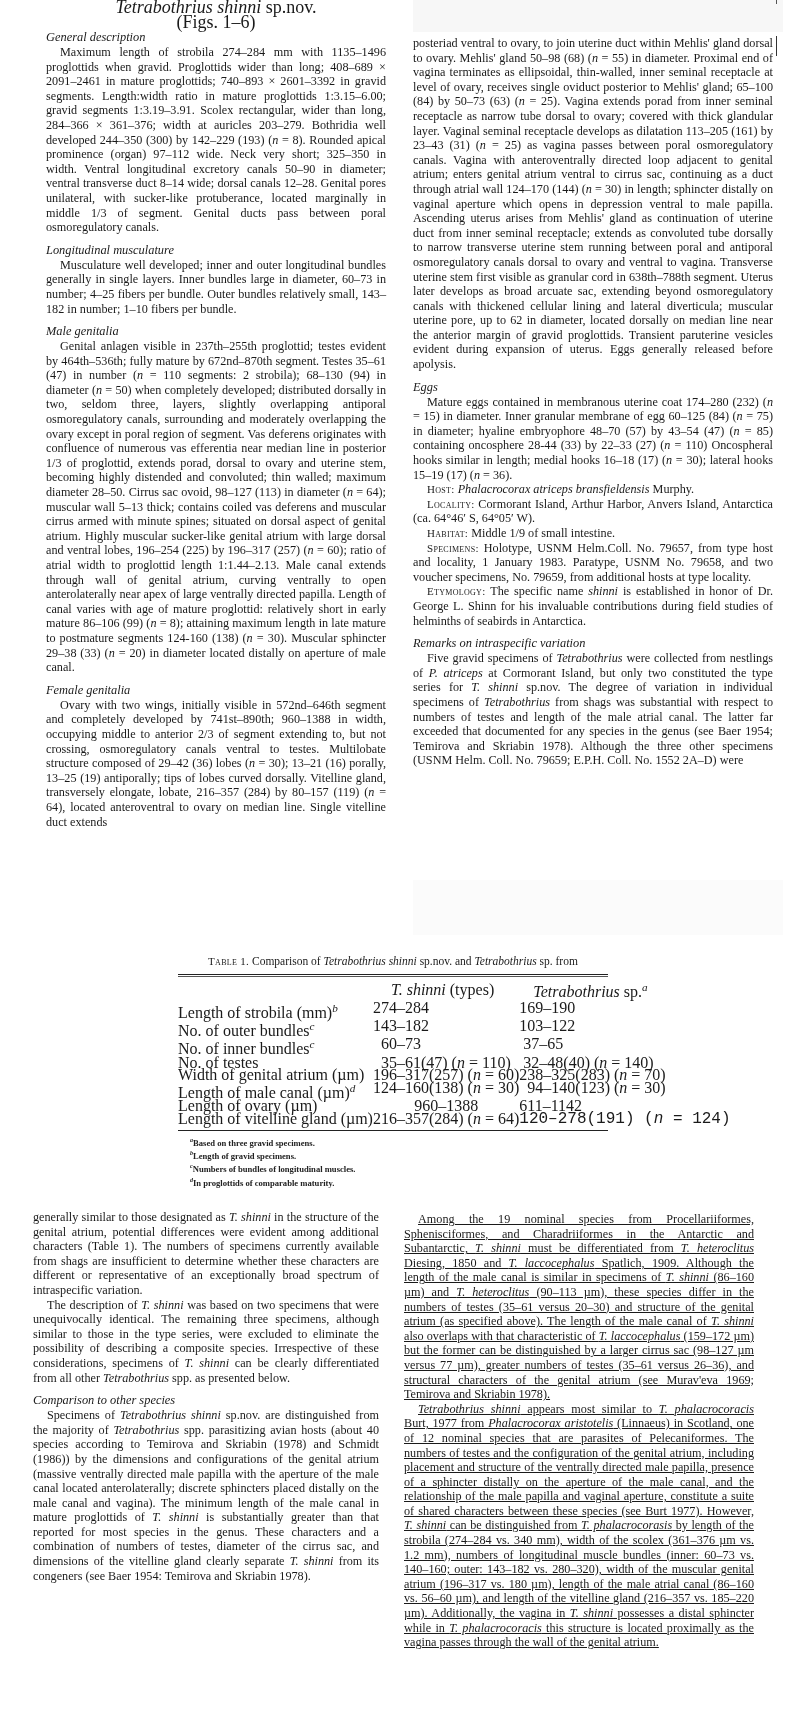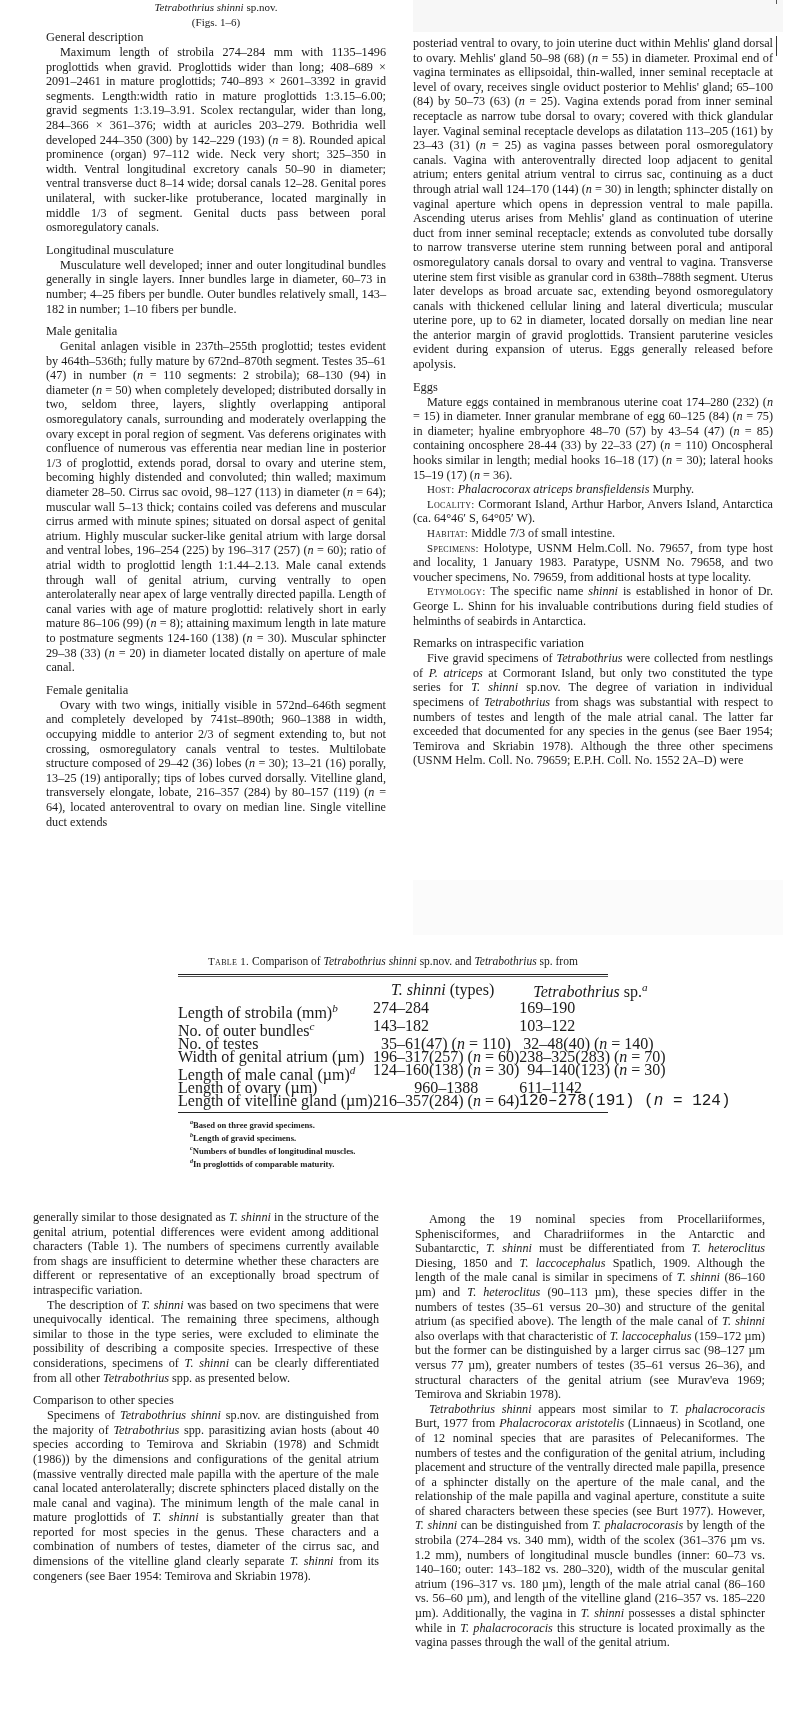--- a/index.html
+++ b/index.html
@@ -1,26 +1,26 @@
 <!DOCTYPE html>
 <html><head>
 <meta charset="utf-8">
 <style>
   html, body { margin: 0; padding: 0; background: #ffffff; }
   body { width: 786px; height: 1725px; position: relative; overflow: hidden;
          font-family: "Liberation Serif", "DejaVu Serif", serif; color: #1a1a1a; }
   .col { position: absolute; font-size: 12.2px; line-height: 14.6px; text-align: justify; }
   .col p { margin: 0; text-indent: 14px; }
   .col p.noindent { text-indent: 0; }
-  .heading { font-size: 12.4px; margin: 0; line-height: 15px; text-indent: 0 !important; }
+  .heading { font-style: italic; font-size: 12.4px; margin: 0; line-height: 15px; text-indent: 0 !important; }
   .sec { margin-top: 8px; }
   .sc { font-variant: small-caps; font-size: 11px; letter-spacing: 0.3px; }
   i { font-style: italic; }
   .title-block { position: absolute; left: 46px; top: 0; width: 340px; text-align: center;
-                 font-size: 11px; line-height: 14.5px; }
+                 font-size: 18px; line-height: 14.5px; }
   .right-topband { position: absolute; left: 413px; top: 0; width: 370px; height: 32px; background: #f7f7f7; }
   .right-rule { position: absolute; left: 776px; top: 36px; width: 1px; height: 20px; background: #333; }
   .right-tick { position: absolute; left: 776px; top: 0; width: 1px; height: 4px; background: #555; }
   .table-block { position: absolute; left: 178px; top: 955px; width: 430px; }
   .t-caption { text-align: center; font-size: 11.5px; line-height: 13px; }
   .t-rule-double { border-top: 1.5px solid #222; border-bottom: 1px solid #555; height: 1px; margin-top: 6px; }
   .t-rule { border-top: 1px solid #222; }
   table { border-collapse: collapse; width: 100%; font-size: 16px; line-height: 12.8px; }
   th { font-weight: normal; text-align: left; padding: 4px 0 3px 0; }
   td { padding: 0; vertical-align: top; white-space: nowrap; }
@@ -64,21 +64,21 @@
 
 <div class="col" style="left:413px; top:36px; width:360px;">
     <div>
       <p class="noindent"><span>posteriad ventral to ovary, to join uterine duct within Mehlis' gland dorsal to ovary. Mehlis' gland 50–98 (68) (</span><i>n</i><span> = 55) in diameter. Proximal end of vagina terminates as ellipsoidal, thin-walled, inner seminal receptacle at level of ovary, receives single oviduct posterior to Mehlis' gland; 65–100 (84) by 50–73 (63) (</span><i>n</i><span> = 25). Vagina extends porad from inner seminal receptacle as narrow tube dorsal to ovary; covered with thick glandular layer. Vaginal seminal receptacle develops as dilatation 113–205 (161) by 23–43 (31) (</span><i>n</i><span> = 25) as vagina passes between poral osmoregulatory canals. Vagina with anteroventrally directed loop adjacent to genital atrium; enters genital atrium ventral to cirrus sac, continuing as a duct through atrial wall 124–170 (144) (</span><i>n</i><span> = 30) in length; sphincter distally on vaginal aperture which opens in depression ventral to male papilla. Ascending uterus arises from Mehlis' gland as continuation of uterine duct from inner seminal receptacle; extends as convoluted tube dorsally to narrow transverse uterine stem running between poral and antiporal osmoregulatory canals dorsal to ovary and ventral to vagina. Transverse uterine stem first visible as granular cord in 638th–788th segment. Uterus later develops as broad arcuate sac, extending beyond osmoregulatory canals with thickened cellular lining and lateral diverticula; muscular uterine pore, up to 62 in diameter, located dorsally on median line near the anterior margin of gravid proglottids. Transient paruterine vesicles evident during expansion of uterus. Eggs generally released before apolysis.</span></p>
     </div>
     <div class="sec">
       <p class="heading">Eggs</p>
       <p><span>Mature eggs contained in membranous uterine coat 174–280 (232) (</span><i>n</i><span> = 15) in diameter. Inner granular membrane of egg 60–125 (84) (</span><i>n</i><span> = 75) in diameter; hyaline embryophore 48–70 (57) by 43–54 (47) (</span><i>n</i><span> = 85) containing oncosphere 28-44 (33) by 22–33 (27) (</span><i>n</i><span> = 110) Oncospheral hooks similar in length; medial hooks 16–18 (17) (</span><i>n</i><span> = 30); lateral hooks 15–19 (17) (</span><i>n</i><span> = 36).</span></p>
       <p><span class="sc">Host:</span><span> </span><i>Phalacrocorax atriceps bransfieldensis</i><span> Murphy.</span></p>
       <p><span class="sc">Locality:</span><span> Cormorant Island, Arthur Harbor, Anvers Island, Antarctica (ca. 64°46′ S, 64°05′ W).</span></p>
-      <p><span class="sc">Habitat:</span><span> Middle 7/3 of small intestine.</span></p>
+      <p><span class="sc">Habitat:</span><span> Middle 1/9 of small intestine.</span></p>
       <p><span class="sc">Specimens:</span><span> Holotype, USNM Helm.Coll. No. 79657, from type host and locality, 1 January 1983. Paratype, USNM No. 79658, and two voucher specimens, No. 79659, from additional hosts at type locality.</span></p>
       <p><span class="sc">Etymology:</span><span> The specific name </span><i>shinni</i><span> is established in honor of Dr. George L. Shinn for his invaluable contributions during field studies of helminths of seabirds in Antarctica.</span></p>
     </div>
     <div class="sec">
       <p class="heading">Remarks on intraspecific variation</p>
       <p><span>Five gravid specimens of </span><i>Tetrabothrius</i><span> were collected from nestlings of </span><i>P. atriceps</i><span> at Cormorant Island, but only two constituted the type series for </span><i>T. shinni</i><span> sp.nov. The degree of variation in individual specimens of </span><i>Tetrabothrius</i><span> from shags was substantial with respect to numbers of testes and length of the male atrial canal. The latter far exceeded that documented for any species in the genus (see Baer 1954; Temirova and Skriabin 1978). Although the three other specimens (USNM Helm. Coll. No. 79659; E.P.H. Coll. No. 1552 2A–D) were</span></p>
     </div>
   </div>
 
 <div class="table-block">
@@ -97,20 +97,25 @@
     <tbody id="table-body">
         <tr>
           <td class="c0"><span>Length of strobila (mm)</span><sup style="font-size: 0.7em; font-style: italic;">b</sup></td>
           <td class="c1" style="white-space: pre;"><span>274–284</span></td>
           <td class="" style="white-space: pre;"><span>169–190</span></td>
         </tr>
         <tr>
           <td class="c0"><span>No. of outer bundles</span><sup style="font-size: 0.7em; font-style: italic;">c</sup></td>
           <td class="c1" style="white-space: pre;"><span>143–182</span></td>
           <td class="" style="white-space: pre;"><span>103–122</span></td>
+        </tr>
+        <tr>
+          <td class="c0"><span>No. of inner bundles</span><sup style="font-size: 0.7em; font-style: italic;">c</sup></td>
+          <td class="c1" style="white-space: pre;"><span>  60–73</span></td>
+          <td class="" style="white-space: pre;"><span> 37–65</span></td>
         </tr>
         <tr>
           <td class="c0"><span>No. of testes</span></td>
           <td class="c1" style="white-space: pre;"><span>  35–61(47)</span><span> (<i>n</i> = <span>110</span>)</span></td>
           <td class="" style="white-space: pre;"><span> 32–48(40)</span><span> (<i>n</i> = <span>140</span>)</span></td>
         </tr>
         <tr>
           <td class="c0"><span>Width of genital atrium (µm)</span></td>
           <td class="c1" style="white-space: pre;"><span>196–317(257)</span><span> (<i>n</i> = <span>60</span>)</span></td>
           <td class="" style="white-space: pre;"><span>238–325(283)</span><span> (<i>n</i> = <span>70</span>)</span></td>
@@ -147,18 +152,18 @@
     <div>
       <p class="noindent"><span>generally similar to those designated as </span><i>T. shinni</i><span> in the structure of the genital atrium, potential differences were evident among additional characters (Table 1). The numbers of specimens currently available from shags are insufficient to determine whether these characters are different or representative of an exceptionally broad spectrum of intraspecific variation.</span></p>
       <p><span>The description of </span><i>T. shinni</i><span> was based on two specimens that were unequivocally identical. The remaining three specimens, although similar to those in the type series, were excluded to eliminate the possibility of describing a composite species. Irrespective of these considerations, specimens of </span><i>T. shinni</i><span> can be clearly differentiated from all other </span><i>Tetrabothrius</i><span> spp. as presented below.</span></p>
     </div>
     <div class="sec">
       <p class="heading">Comparison to other species</p>
       <p><span>Specimens of </span><i>Tetrabothrius shinni</i><span> sp.nov. are distinguished from the majority of </span><i>Tetrabothrius</i><span> spp. parasitizing avian hosts (about 40 species according to Temirova and Skriabin (1978) and Schmidt (1986)) by the dimensions and configurations of the genital atrium (massive ventrally directed male papilla with the aperture of the male canal located anterolaterally; discrete sphincters placed distally on the male canal and vagina). The minimum length of the male canal in mature proglottids of </span><i>T. shinni</i><span> is substantially greater than that reported for most species in the genus. These characters and a combination of numbers of testes, diameter of the cirrus sac, and dimensions of the vitelline gland clearly separate </span><i>T. shinni</i><span> from its congeners (see Baer 1954: Temirova and Skriabin 1978).</span></p>
     </div>
   </div>
 
-<div class="col" style="left:415px; top:1212px; width:350px;">
+<div class="col" style="left:404px; top:1212px; width:350px;text-decoration:underline;">
     <div>
       <p><span>Among the 19 nominal species from Procellariiformes, Sphenisciformes, and Charadriiformes in the Antarctic and Subantarctic, </span><i>T. shinni</i><span> must be differentiated from </span><i>T. heteroclitus</i><span> Diesing, 1850 and </span><i>T. laccocephalus</i><span> Spatlich, 1909. Although the length of the male canal is similar in specimens of </span><i>T. shinni</i><span> (86–160 µm) and </span><i>T. heteroclitus</i><span> (90–113 µm), these species differ in the numbers of testes (35–61 versus 20–30) and structure of the genital atrium (as specified above). The length of the male canal of </span><i>T. shinni</i><span> also overlaps with that characteristic of </span><i>T. laccocephalus</i><span> (159–172 µm) but the former can be distinguished by a larger cirrus sac (98–127 µm versus 77 µm), greater numbers of testes (35–61 versus 26–36), and structural characters of the genital atrium (see Murav'eva 1969; Temirova and Skriabin 1978).</span></p>
       <p><i>Tetrabothrius shinni</i><span> appears most similar to </span><i>T. phalacrocoracis</i><span> Burt, 1977 from </span><i>Phalacrocorax aristotelis</i><span> (Linnaeus) in Scotland, one of 12 nominal species that are parasites of Pelecaniformes. The numbers of testes and the configuration of the genital atrium, including placement and structure of the ventrally directed male papilla, presence of a sphincter distally on the aperture of the male canal, and the relationship of the male papilla and vaginal aperture, constitute a suite of shared characters between these species (see Burt 1977). However, </span><i>T. shinni</i><span> can be distinguished from </span><i>T. phalacrocorasis</i><span> by length of the strobila (274–284 vs. 340 mm), width of the scolex (361–376 µm vs. 1.2 mm), numbers of longitudinal muscle bundles (inner: 60–73 vs. 140–160; outer: 143–182 vs. 280–320), width of the muscular genital atrium (196–317 vs. 180 µm), length of the male atrial canal (86–160 vs. 56–60 µm), and length of the vitelline gland (216–357 vs. 185–220 µm). Additionally, the vagina in </span><i>T. shinni</i><span> possesses a distal sphincter while in </span><i>T. phalacrocoracis</i><span> this structure is located proximally as the vagina passes through the wall of the genital atrium.</span></p>
     </div>
   </div>
 
 </body></html>

